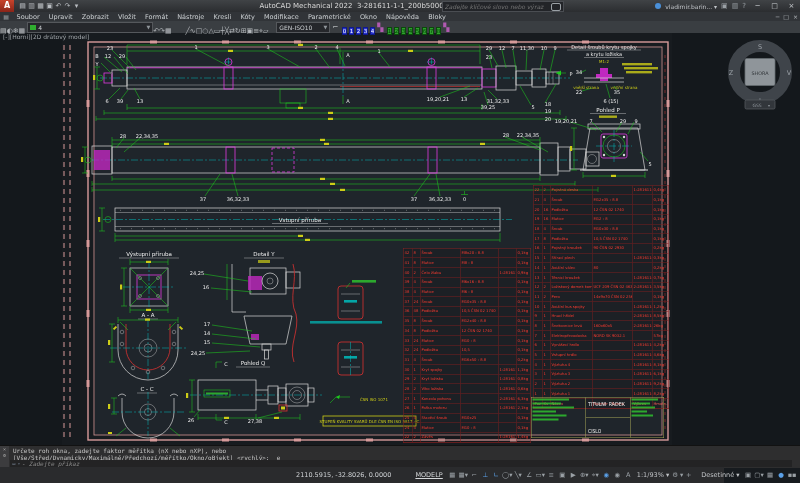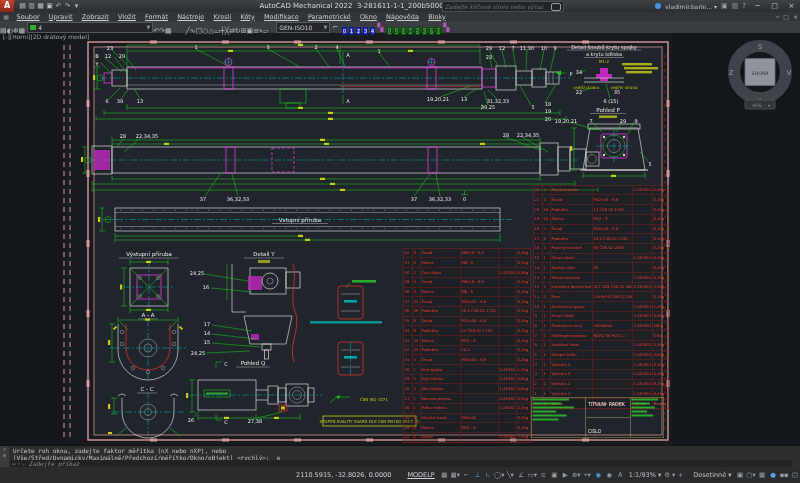--- a/index.html
+++ b/index.html
@@ -14,21 +14,21 @@
   .searchbox input{flex:1;background:transparent;border:none;outline:none;font-size:6px;font-style:italic;color:#8b9096;padding:0 2px;height:8px;font-family:"DejaVu Sans",sans-serif;}
   .binoc{width:8px;height:6px;border:1px solid #9aa0a5;border-radius:2px;margin-right:2px;}
   .tb-right{position:absolute;right:54px;top:0;height:12px;display:flex;align-items:center;gap:4px;font-size:6px;color:#c0c4c8;}
   .userdot{width:6px;height:6px;border-radius:50%;background:#4a90d9;display:inline-block;}
   .tb-ico{color:#9aa0a5;font-size:7px;}
   .winbtns{position:absolute;right:0;top:0;height:12px;display:flex;}
   .winbtns span{width:17px;text-align:center;font-size:7px;line-height:12px;color:#cdd1d4;}
   
   .menubar{position:absolute;top:12px;left:0;width:800px;height:9px;background:#313438;display:flex;align-items:center;z-index:10;color:#ccd0d3;font-size:6.5px;}
   .menu-start{width:12px;text-align:center;color:#8f959a;font-size:6px;}
-  .menubar .mitem{padding:0 4.6px;white-space:nowrap;text-decoration:underline;}
+  .menubar .mitem{padding:0 4.6px;white-space:nowrap;}
   .mwin{position:absolute;right:2px;display:flex;gap:4px;font-size:6px;color:#b5b9bd;}
   
   .toolbar{position:absolute;top:21px;left:0;width:800px;height:12px;background:#3a3e42;display:flex;align-items:center;z-index:10;color:#b9bdc1;}
   .ticon{width:10px;text-align:center;font-size:7px;color:#b2b6ba;}
   .combo{height:9px;background:#25272b;border:1px solid #55585c;color:#ced2d5;font-size:6px;display:flex;align-items:center;padding:0 2px;gap:2px;}
   .combo .caret{color:#8f959a;font-size:5px;margin-left:auto;}
   .swatch{width:6px;height:5px;background:#2fae2f;display:inline-block;}
   .layercombo{width:120px;margin-left:2px;}
   .stylecombo{width:48px;margin-left:8px;}
   .numbtn{width:9px;height:9px;font-size:5.5px;text-align:center;line-height:9px;margin-left:1.5px;}
@@ -76,23 +76,23 @@
   .tb-m .hline{position:absolute;top:50%;left:0;right:0;border-top:1px solid #a8a858;}
   
   .cmd{position:absolute;left:0;top:445px;width:800px;height:22px;background:#2e2e2f;border-top:1px solid #121212;z-index:10;font-family:"DejaVu Sans Mono",monospace;}
   .cmd-strip{position:absolute;left:0;top:0;width:9px;height:22px;background:#3c3c3e;color:#a9a9a9;font-size:5px;text-align:center;}
   .cmd-l1{position:absolute;left:13px;top:1px;font-size:6px;color:#c6c6c6;white-space:pre;}
   .cmd-l2{position:absolute;left:13px;top:7.5px;font-size:6px;color:#c6c6c6;white-space:pre;}
   .cmd-input{position:absolute;left:10px;top:14px;width:780px;height:7px;background:#232324;display:flex;align-items:center;gap:2px;font-size:6px;color:#8b8b8b;padding-left:2px;}
   .cmd-kbd{color:#6f7b8a;font-size:6px;}
   .cmd-prompt{font-style:italic;}
   
-  .status{position:absolute;left:0;top:467px;width:800px;height:16px;background:#2a2b2d;display:flex;align-items:center;font-size:6.5px;color:#c0c3c6;z-index:10;}
+  .status{position:absolute;left:0;top:467px;width:724px;height:16px;background:#2a2b2d;display:flex;align-items:center;font-size:6.5px;color:#c0c3c6;z-index:10;}
   .st-coords{margin-left:296px;white-space:nowrap;color:#cfd2d5;}
-  .st-space{margin-left:16px;color:#d5d8da;text-decoration:underline;}
+  .st-space{margin-left:24px;color:#d5d8da;text-decoration:underline;}
   .sicon{min-width:11px;text-align:center;font-size:6.5px;color:#9aa0a5;white-space:nowrap;}
   .sicon.on{color:#5aa0e8;}
   .st-scale,.st-units{margin:0 3px;white-space:nowrap;color:#c0c3c6;}
   .sep{width:1px;height:10px;background:#3c3d40;margin:0 2px;}
 </style>
 </head>
 <body>
 
 <div id="app">
 

